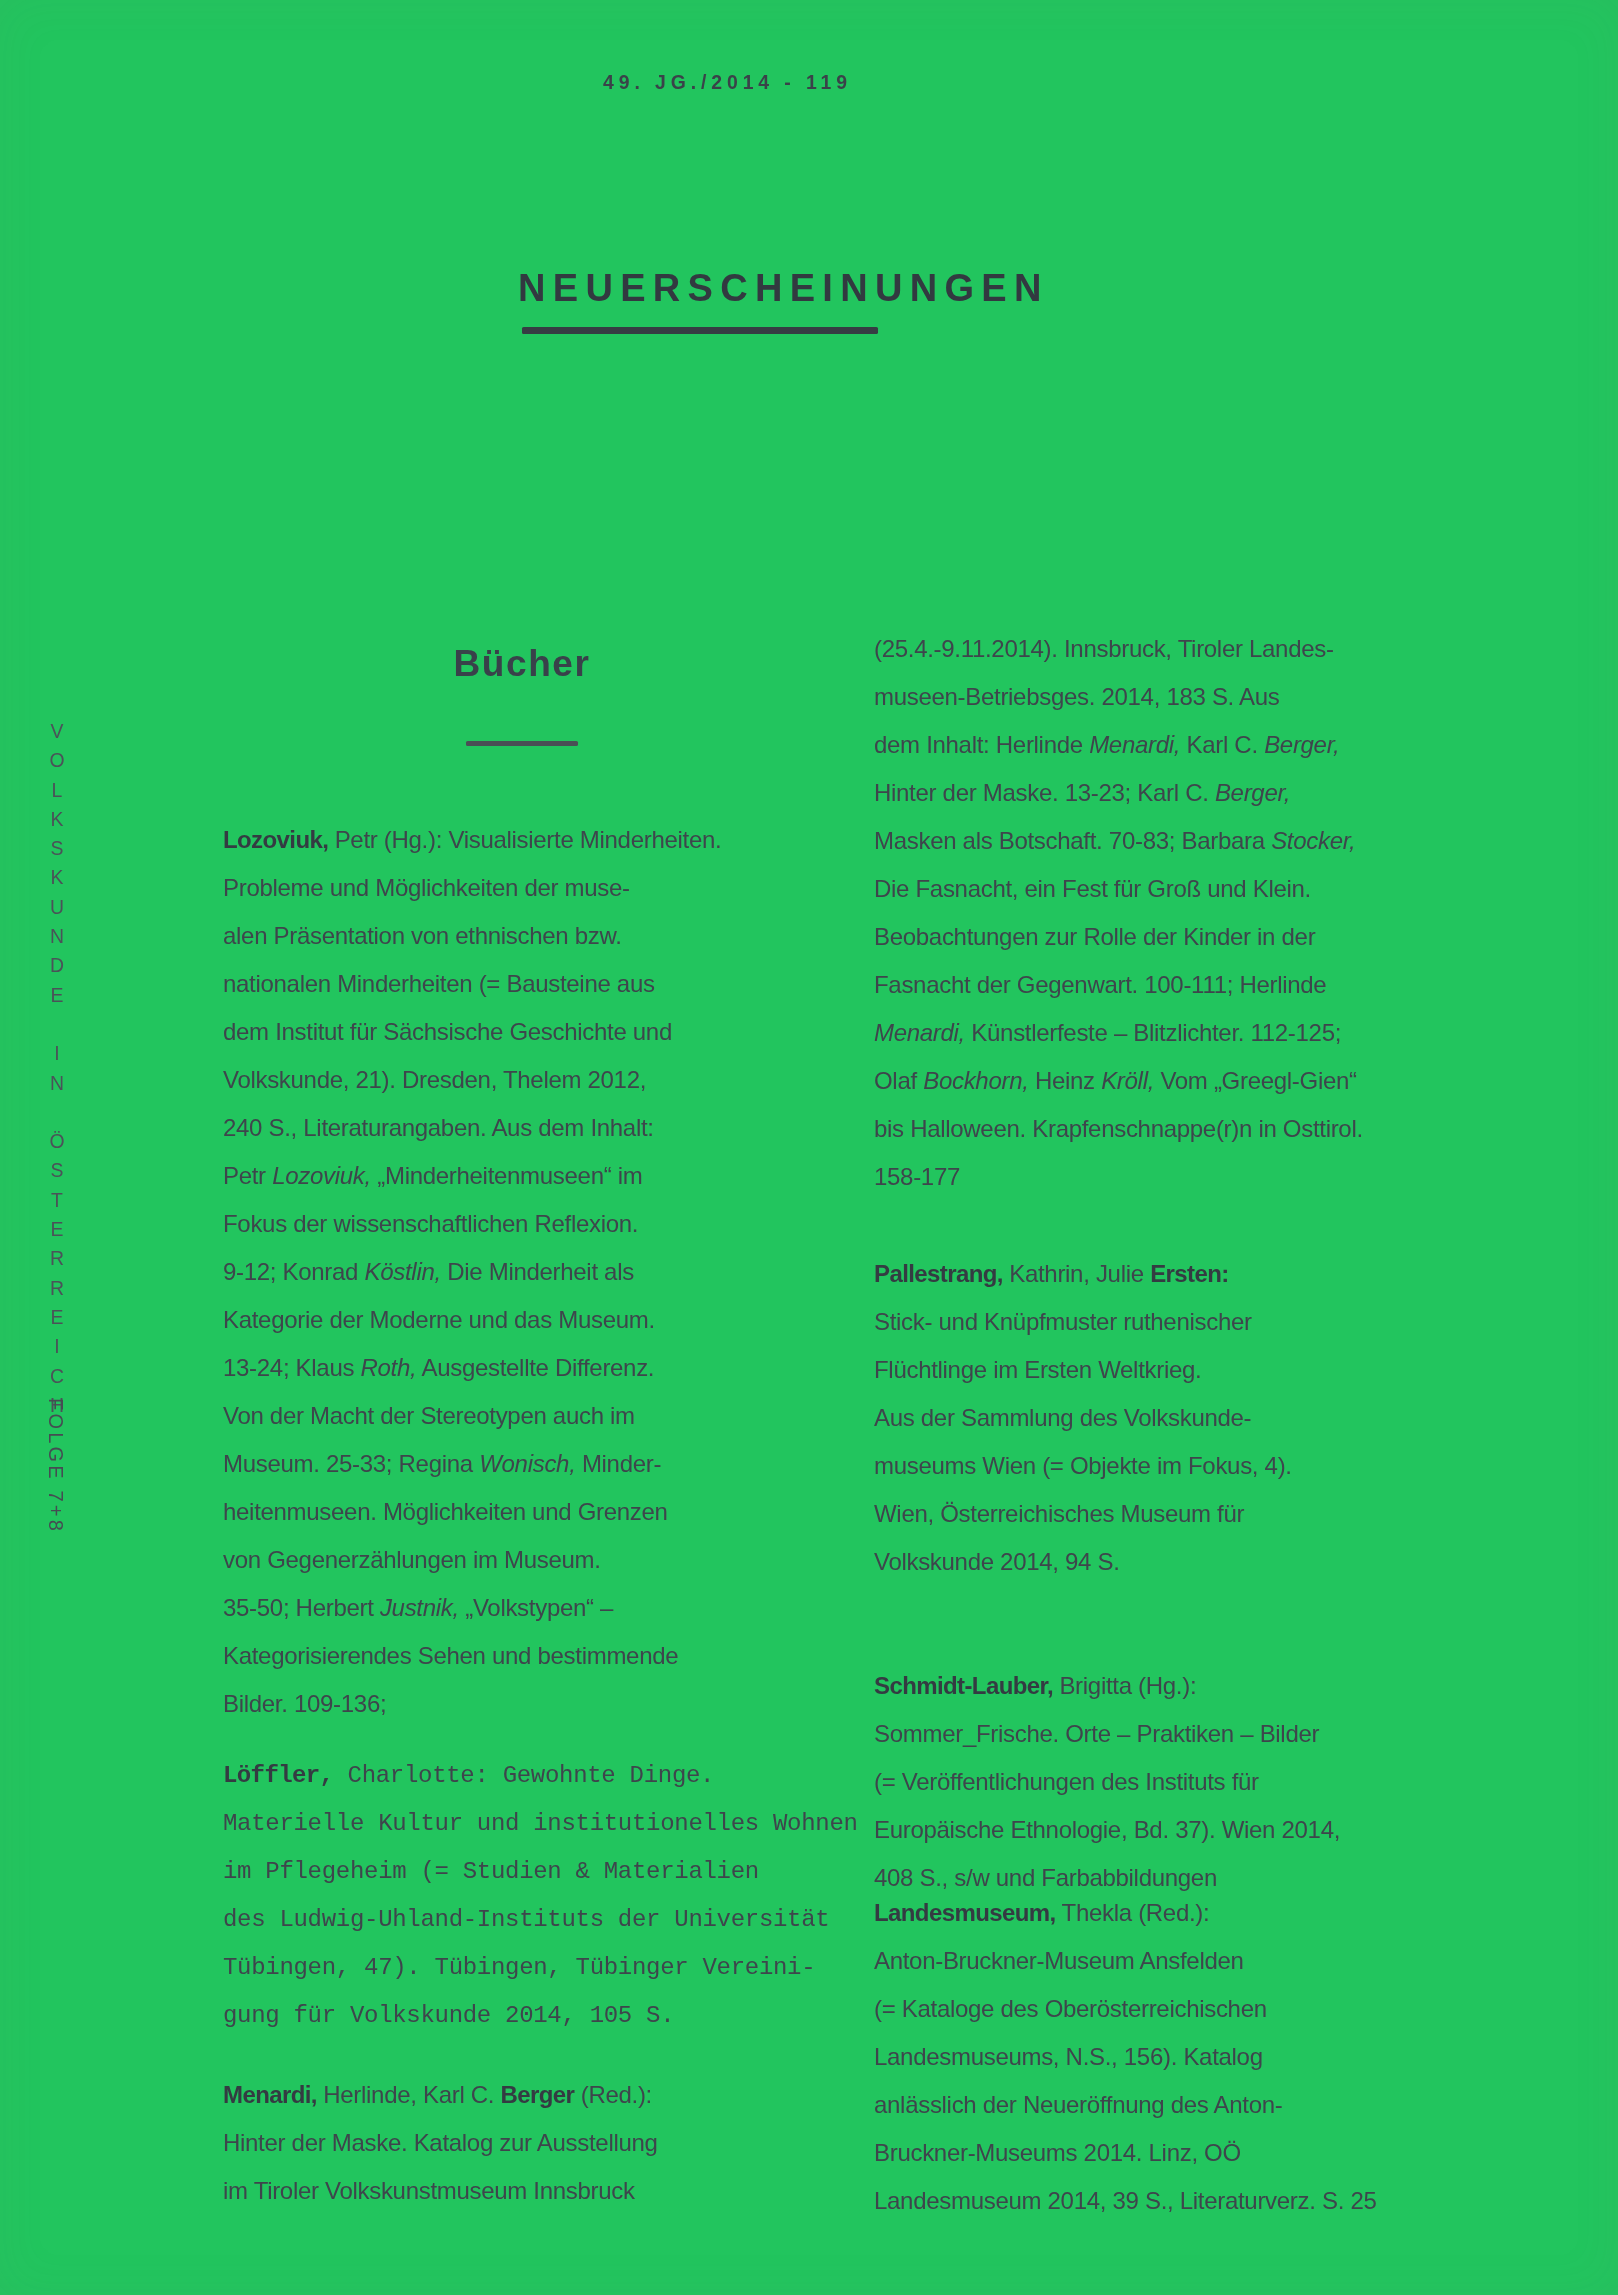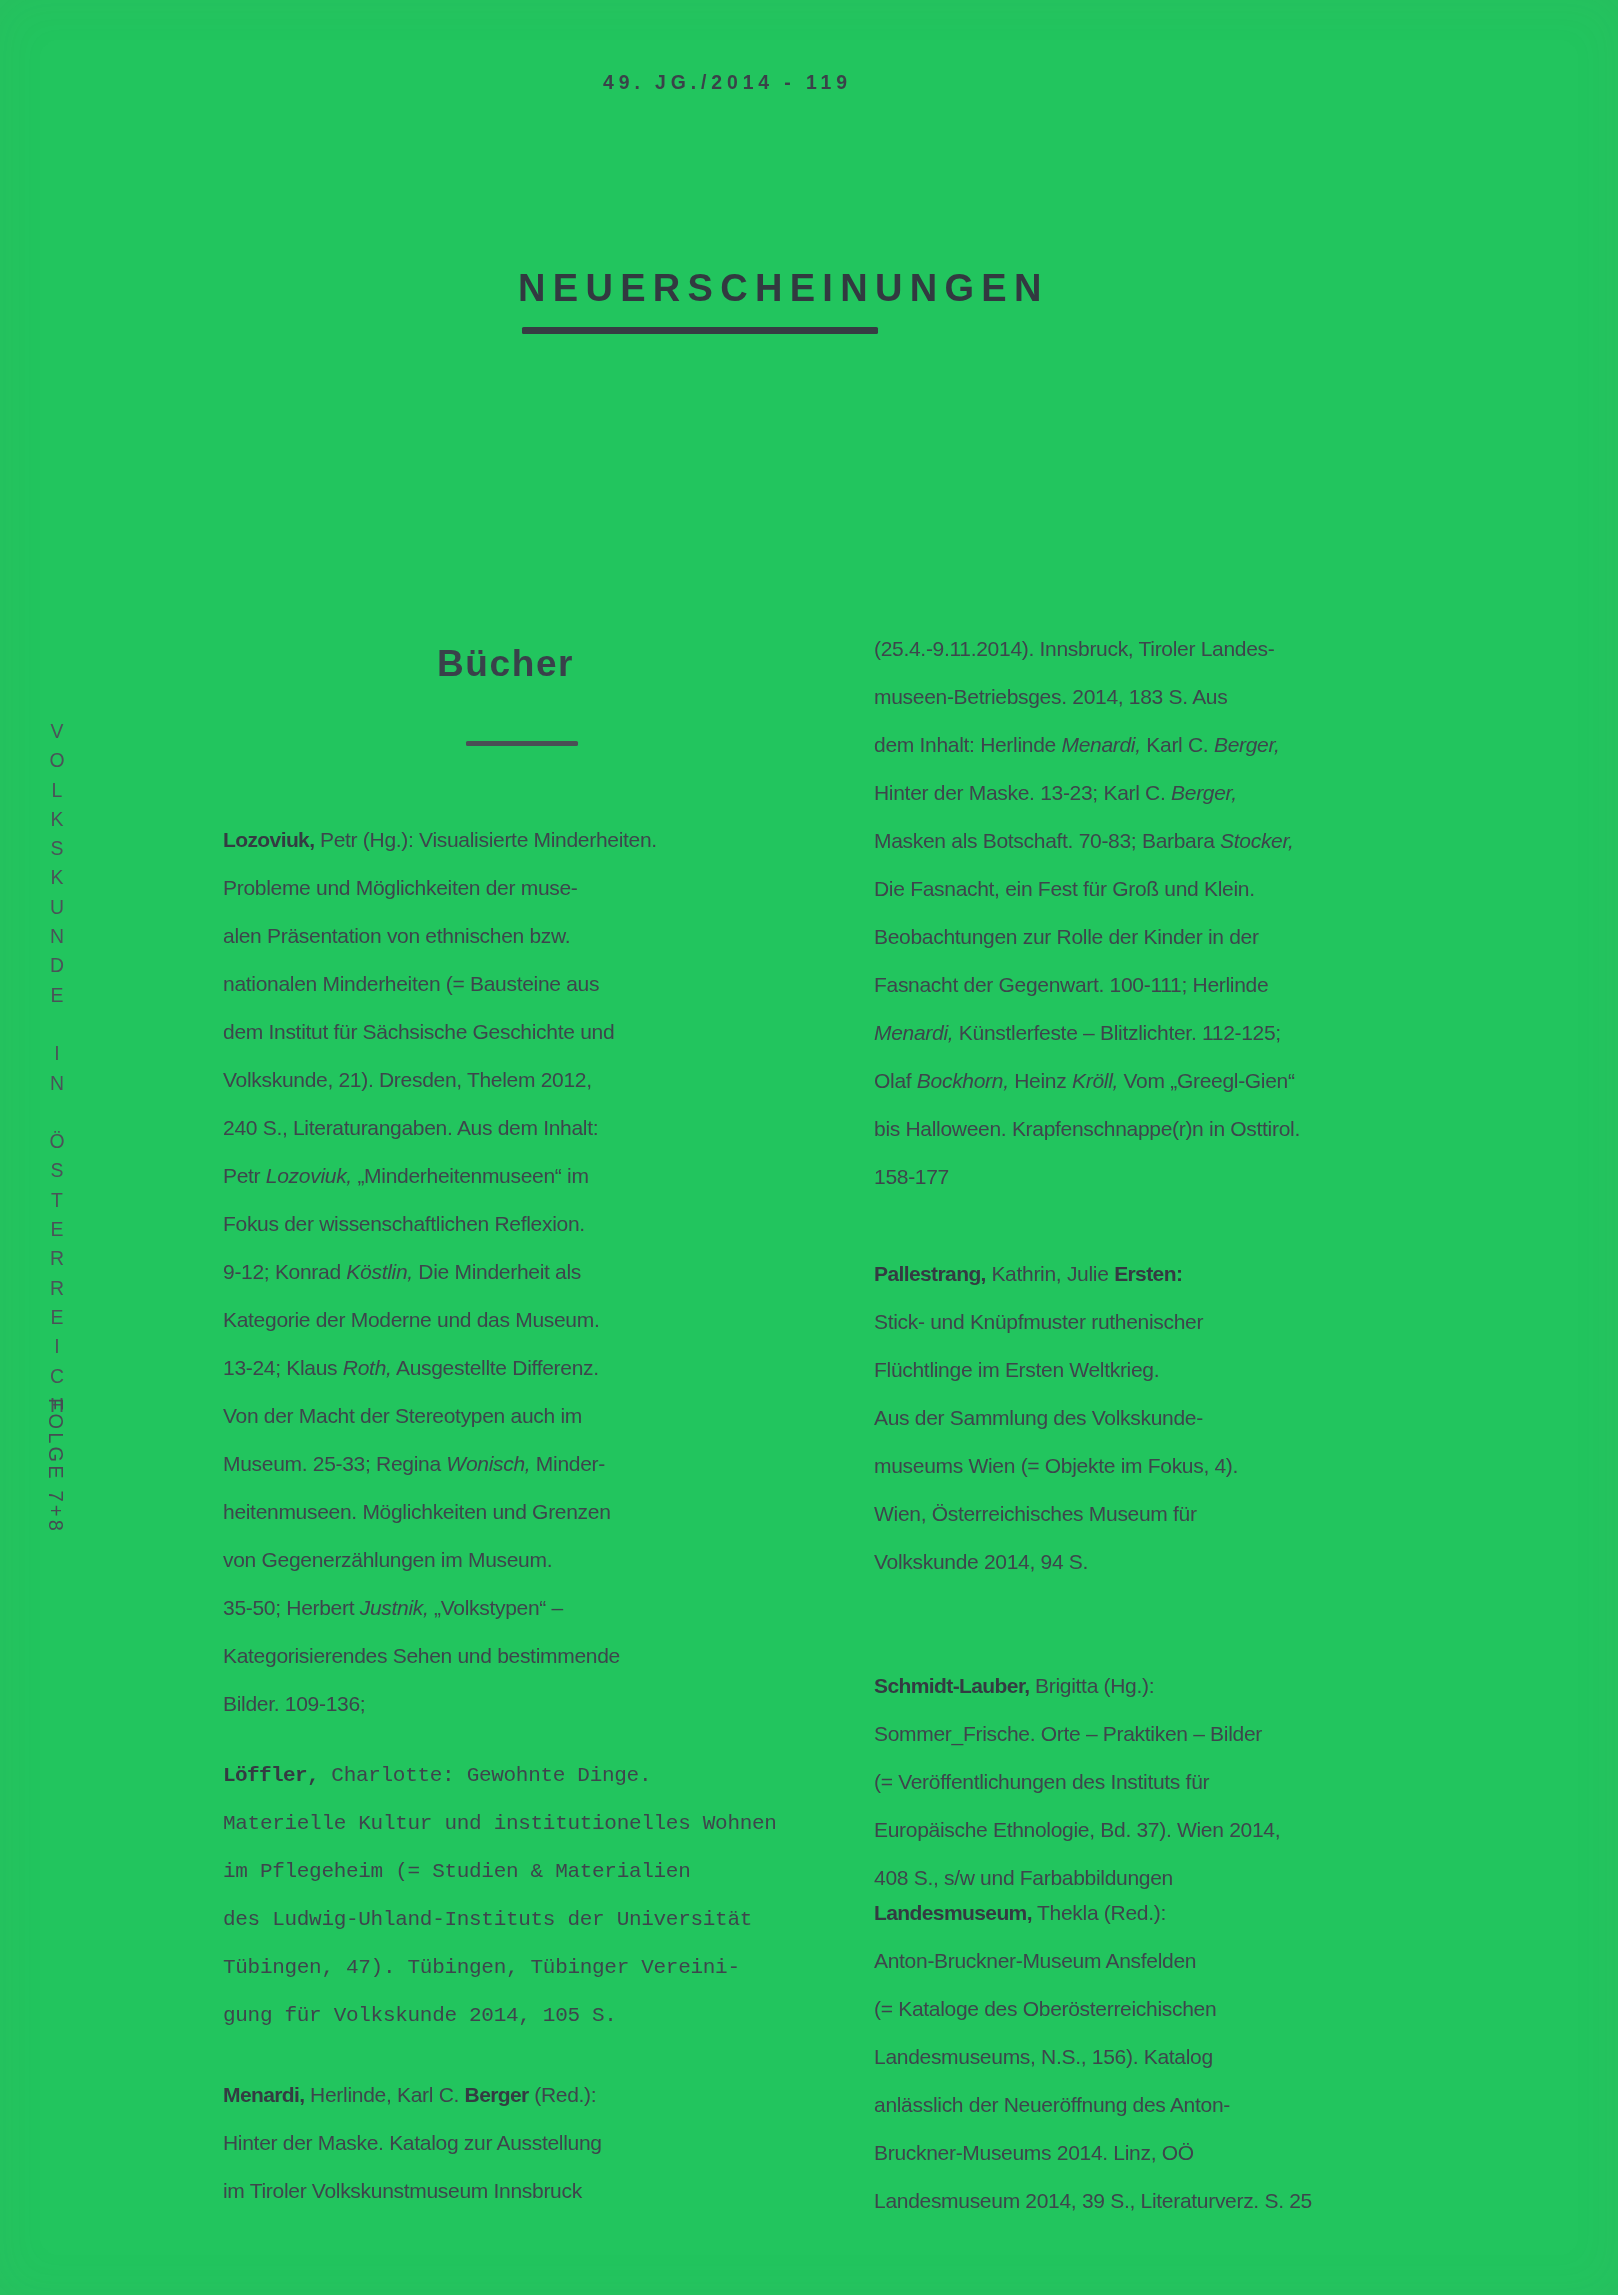--- a/index.html
+++ b/index.html
@@ -22,21 +22,21 @@
     text-align:center;
     font-size:38px;font-weight:700;letter-spacing:7.3px;
     color:#323940;white-space:nowrap;
   }
   .title-rule{
     position:absolute;left:522px;top:327px;width:356px;height:7.3px;
     background:#363d43;border-radius:1.6px;
   }
   .buecher{
     position:absolute;left:437px;top:643px;width:170px;
-    text-align:left;
+    text-align:center;
     font-size:37px;font-weight:700;letter-spacing:1.6px;
     color:#39414a;white-space:nowrap;
   }
   .buecher-rule{
     position:absolute;left:466px;top:741px;width:112px;height:4.9px;
     background:#4a4f55;border-radius:1.6px;
   }
   .side-stack{
     position:absolute;left:45px;top:720px;
     writing-mode:vertical-rl;text-orientation:upright;
@@ -44,21 +44,21 @@
     color:#4b5258;white-space:nowrap;
   }
   .side-folge{
     position:absolute;left:44px;top:1398px;
     writing-mode:vertical-rl;
     font-size:20px;font-weight:400;letter-spacing:3.2px;
     color:#454c52;white-space:nowrap;
   }
   .col{
     position:absolute;top:0;height:2295px;
-    font-size:21px;line-height:48px;letter-spacing:-0.3px;
+    font-size:24px;line-height:48px;letter-spacing:-0.3px;
     color:#3e454c;
   }
   #col-left{left:223px;width:647px;}
   #col-right{left:874px;width:696px;}
   .para{position:absolute;left:0;}
   .line{white-space:nowrap;}
   .b{font-weight:700;color:#343b42;letter-spacing:-0.6px;}
   .i{font-style:italic;}
 </style>
 </head>

